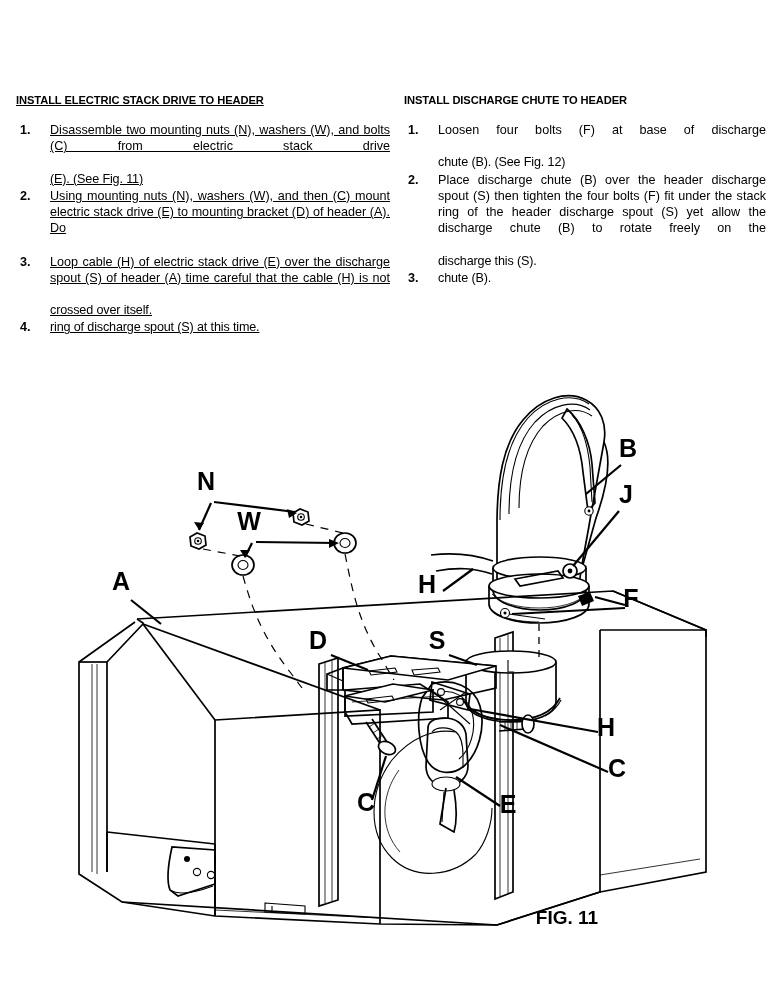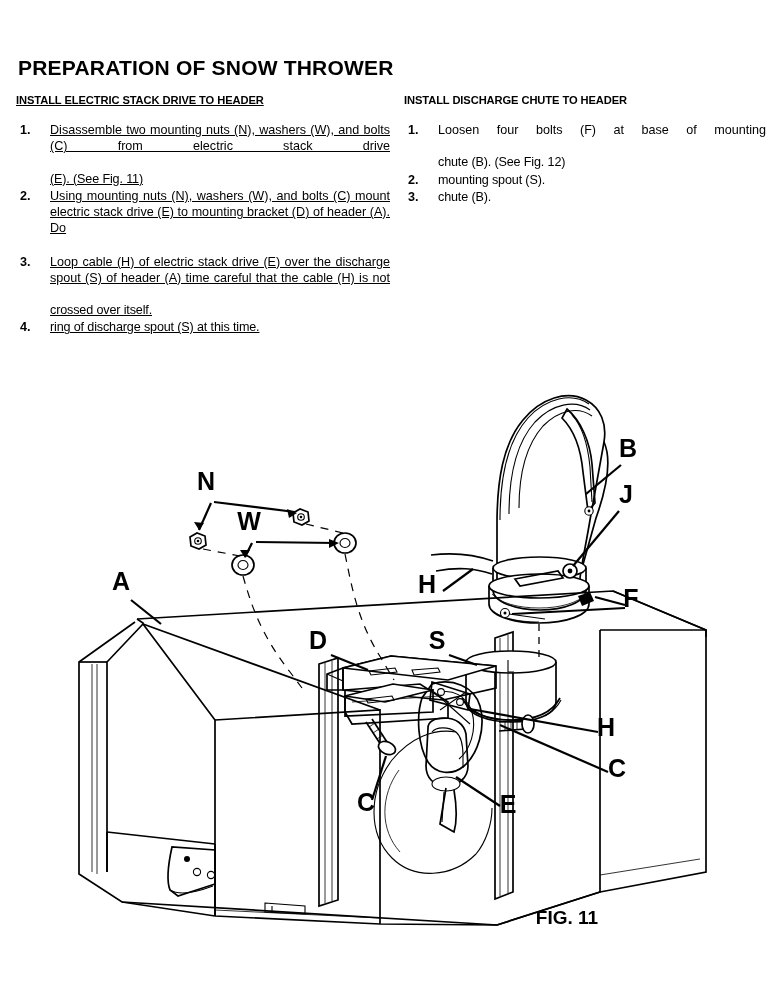--- a/index.html
+++ b/index.html
@@ -128,57 +128,57 @@
   .wht     { fill: #fff; stroke: #000; stroke-width: 1.7; }
   .wht-thin{ fill: #fff; stroke: #000; stroke-width: 1.1; }
 </style>
 </head>
 <body>
 
 <div id="page">
 
   <div id="text-area">
 
-    <div id="page-title">PREPARATION OF SNOW THROWER</div>
 
     <div class="column" id="left-column">
       <div class="section-heading">INSTALL ELECTRIC STACK DRIVE TO HEADER</div>
       <ol class="steps">
         <li>
           <span class="step-num">1.</span>
           <span class="step-body">Disassemble two mounting nuts (N), washers (W), and bolts (C) from electric stack drive</span>
           <span class="step-tail">(E).  (See Fig. 11)</span>
         </li>
         <li>
           <span class="step-num">2.</span>
-          <span class="step-body">Using mounting nuts (N), washers (W), and bolts (C) mount electric stack drive (E) to mounting bracket (D) of header (A).   Do</span>
+          <span class="step-body">Using mounting nuts (N), washers (W), and then (C) mount electric stack drive (E) to mounting bracket (D) of header (A).   Do</span>
         </li>
         <li>
           <span class="step-num">3.</span>
           <span class="step-body">Loop cable (H) of electric stack drive (E) over the discharge spout (S) of header (A) time careful that the cable (H) is not</span>
           <span class="step-tail">crossed over itself.</span>
         </li>
         <li>
           <span class="step-num">4.</span>
           <span class="step-tail">ring of discharge spout (S) at this time.</span>
         </li>
       </ol>
     </div>
 
     <div class="column" id="right-column">
       <div class="section-heading">INSTALL DISCHARGE CHUTE TO HEADER</div>
       <ol class="steps">
         <li>
           <span class="step-num">1.</span>
-          <span class="step-body">Loosen four bolts (F) at base of mounting</span>
+          <span class="step-body">Loosen four bolts (F) at base of discharge</span>
           <span class="step-tail">chute (B).  (See Fig. 12)</span>
         </li>
         <li>
           <span class="step-num">2.</span>
-          <span class="step-tail">mounting spout (S).</span>
+          <span class="step-body">Place discharge chute (B) over the header discharge spout (S) then tighten the four bolts (F) fit under the stack ring of the header discharge spout (S) yet allow the discharge chute (B) to rotate freely on the</span>
+          <span class="step-tail">discharge this (S).</span>
         </li>
         <li>
           <span class="step-num">3.</span>
           <span class="step-tail">chute (B).</span>
         </li>
       </ol>
     </div>
   </div>
 
   <div id="figure">

